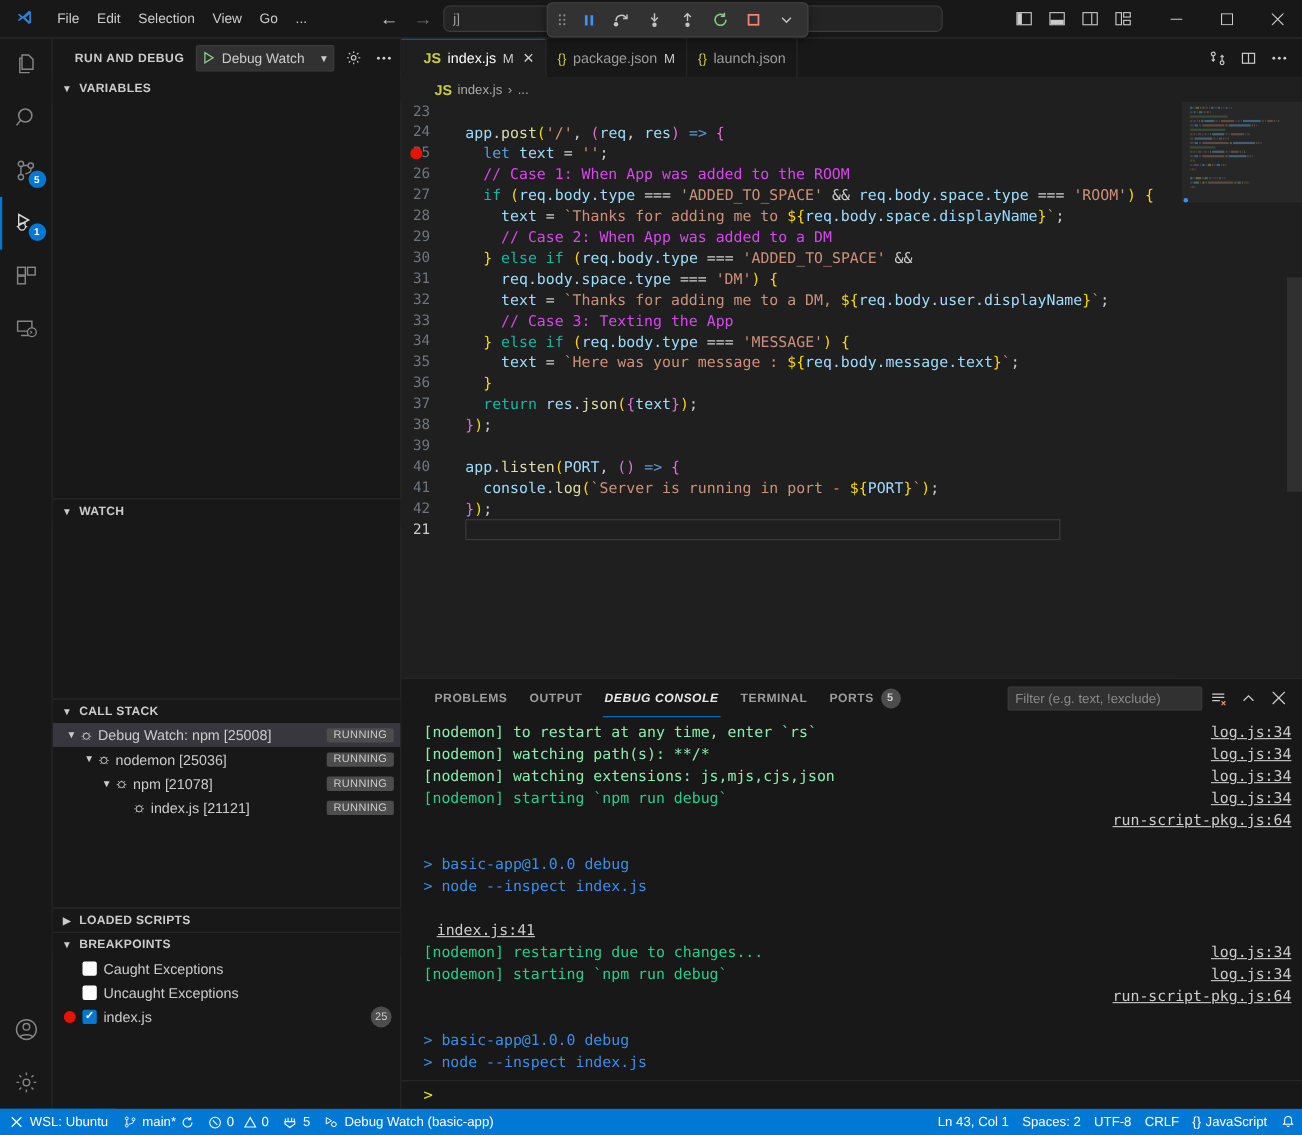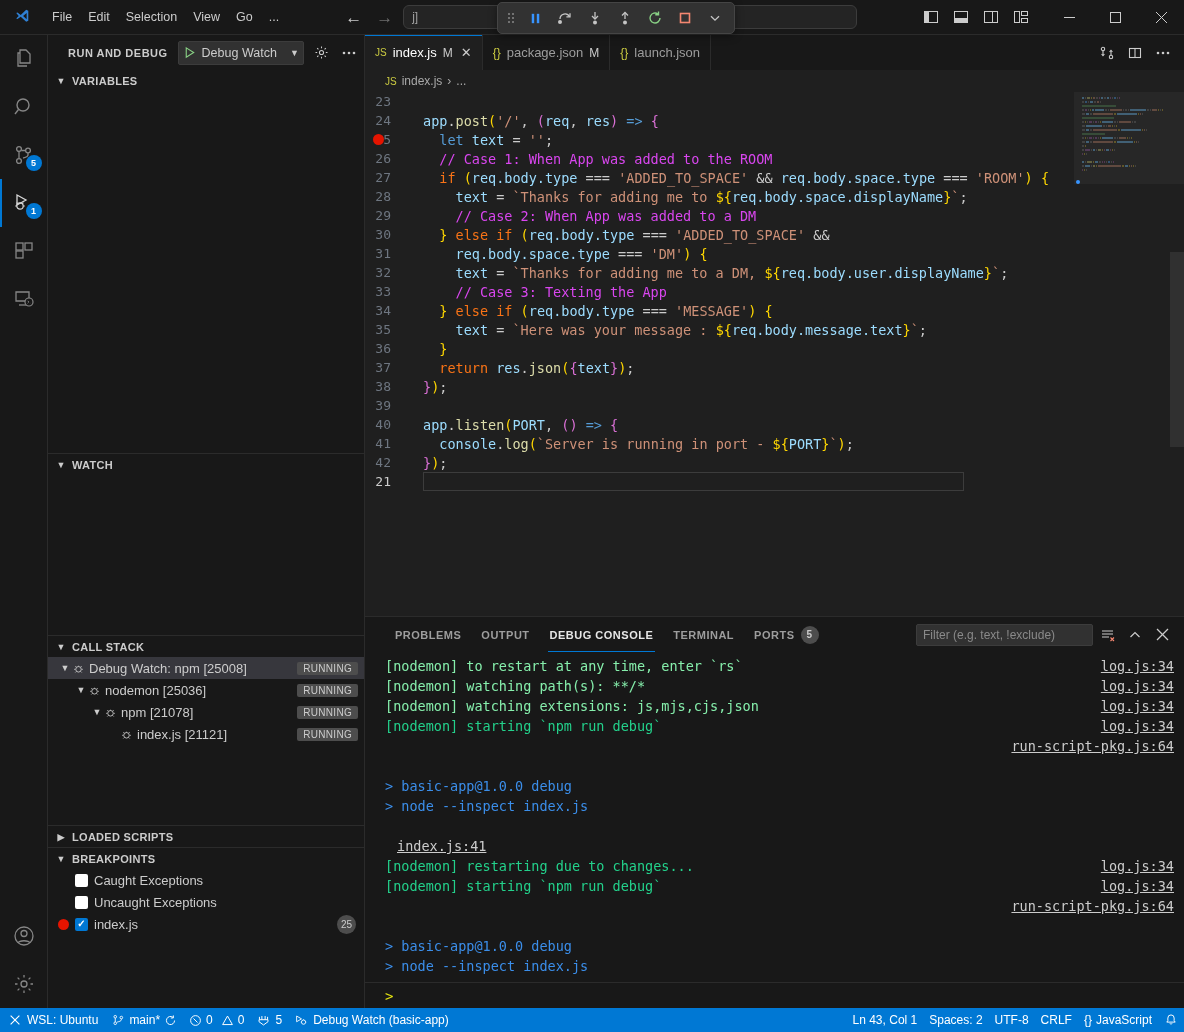--- a/index.html
+++ b/index.html
@@ -123,21 +123,21 @@
   
   .editor-area { flex: 1; display: flex; flex-direction: column; min-width: 0; background: #1f1f1f; }
   .tabbar { height: 35px; background: #181818; display: flex; align-items: stretch; }
   .tab {
     display: flex; align-items: center; gap: 6px; padding: 0 10px; font-size: 13px;
     background: #181818; color: #9d9d9d; border-right: 1px solid #2b2b2b; position: relative;
     min-width: 0; white-space: nowrap;
   }
   .tab.active { background: #1f1f1f; color: #ffffff; }
   .tab.active::before { content:''; position:absolute; left:0; right:0; top:0; height:1px; background:#0078d4; }
-  .tab-icon-js { color: #cbcb41; font-size: 10px; font-weight: 400; }
+  .tab-icon-js { color: #cbcb41; font-size: 13px; font-weight: 700; margin-left: 10px; }
   .tab-icon-json { color: #cbcb41; font-size: 12px; }
   .tab-dirty { font-size: 12px; color: #cccccc; }
   .tab-close { font-size: 13px; color: #cccccc; margin-left: 2px; }
   .tabbar-actions { margin-left: auto; display: flex; align-items: center; gap: 2px; padding-right: 8px; }
   .tb-btn { width: 26px; height: 26px; display:flex; align-items:center; justify-content:center; border-radius:4px; color:#cccccc; }
 
   .breadcrumbs { height: 22px; display: flex; align-items: center; gap: 5px; padding-left: 20px; font-size: 12px; color: #a9a9a9; }
 
   .code-wrap { flex: 1; display: flex; position: relative; min-height: 0; overflow: hidden; }
   .code-area { flex: 1; position: relative; overflow: hidden; }
@@ -146,21 +146,21 @@
     width: 46px; text-align: right; padding-right: 20px; color: #6e7681; flex: none;
     font-family: "DejaVu Sans Mono", monospace; font-size: 13px;
   }
   .ln.cur { color: #cccccc; }
   .bp-gutter { position: absolute; left: 8px; width: 11px; height: 11px; border-radius: 50%; background: #e51400; }
   .code-txt { padding-left: 12px; }
   .cur-line-box { position: absolute; left: 58px; right: 110px; height: 19px; border: 1px solid #3c3c3c; }
 
   
   .t-fn { color: #dcdcaa; }
-  .t-kw { color: #f97316; }
+  .t-kw { color: #14b8a6; }
   .t-kw2 { color: #569cd6; }
   .t-var { color: #9cdcfe; }
   .t-str { color: #ce9178; }
   .t-com { color: #d946ef; }
   .t-punc { color: #cccccc; }
   .t-par1 { color: #ffd700; }
   .t-par2 { color: #da70d6; }
   .t-op { color: #cccccc; }
   .t-tpl { color: #ce9178; }
   .t-tplv { color: #ffd700; }
@@ -169,21 +169,21 @@
   .mm-slider { position: absolute; left:0; right:0; top:0; height: 92px; background: rgba(255,255,255,.04); }
   .editor-scrollbar { position: absolute; right: 0; top: 160px; width: 14px; height: 195px; background: #4d4d4d60; }
 
   
   .panel { height: 392px; background: #181818; display: flex; flex-direction: column; border-top: 1px solid #2b2b2b; min-height: 0; }
   .panel-tabs { height: 35px; display: flex; align-items: center; padding-left: 20px; gap: 0; }
   .p-tab {
     font-size: 11px; font-weight: 600; letter-spacing: .5px; color: #9d9d9d; padding: 0 10px;
     height: 35px; display: flex; align-items: center; position: relative; white-space: nowrap;
   }
-  .p-tab.active { color: #e7e7e7; }
+  .p-tab.active { color: #e7e7e7; font-style: italic; }
   .p-tab.active::after { content:''; position:absolute; left:8px; right:8px; bottom:0; height:1px; background:#0078d4; }
   .p-badge {
     background: #4d4d4d; color: #cccccc; border-radius: 9px; min-width: 18px; height: 18px;
     display: inline-flex; align-items: center; justify-content: center; font-size: 10px; margin-left: 6px;
   }
   .panel-actions { margin-left: auto; display: flex; align-items: center; gap: 3px; padding-right: 10px; }
   .filter-box {
     width: 177px; height: 22px; background: #313131; border: 1px solid #3c3c3c; border-radius: 2px;
     display: flex; align-items: center; padding: 0 6px; font-size: 12px; color: #8a8a8a;
   }

